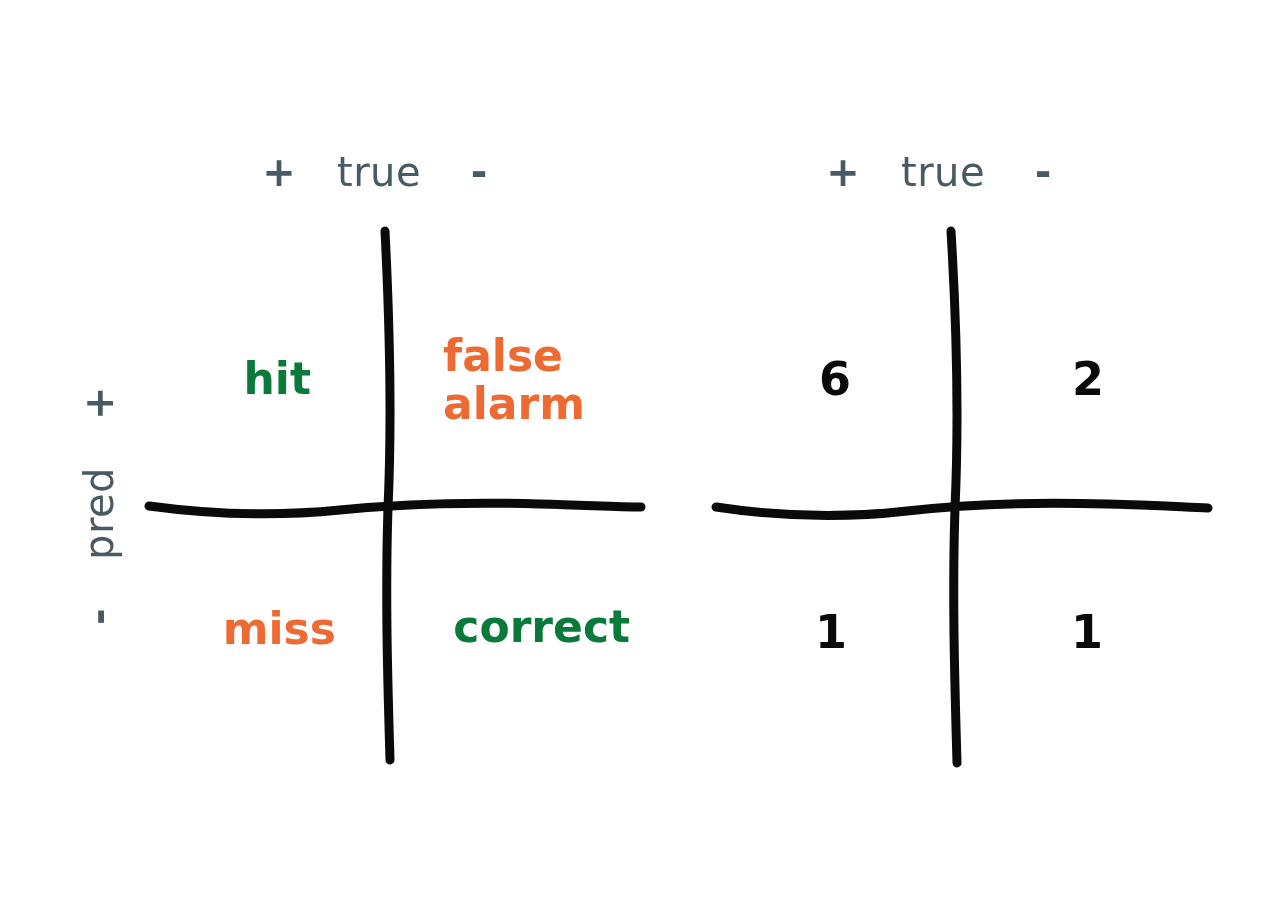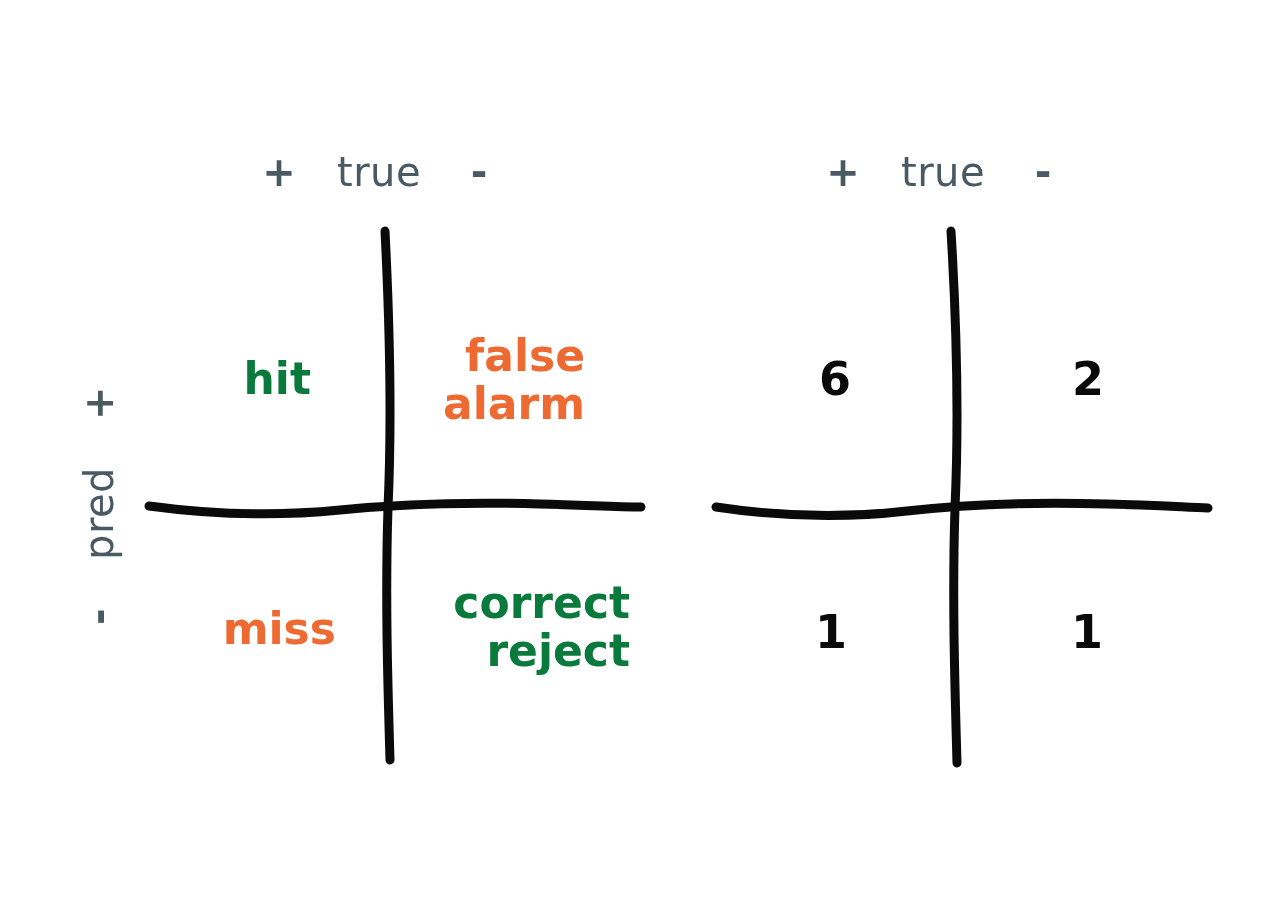--- a/index.html
+++ b/index.html
@@ -71,21 +71,21 @@
     font-weight: 700;
   }
 
   
   .vert-rot {
     transform-origin: 0 0;
     transform: rotate(-90deg);
   }
 
   
-  .align-right { text-align: right; }
+  .align-right { text-align: left; }
 
   
   .anchor-c { transform: translate(-50%, -50%); }
   .anchor-r { transform: translate(-100%, -50%); }
 </style>
 </head>
 <body>
 
 <div id="canvas">
 
@@ -119,21 +119,20 @@
     <span class="line">miss</span>
   </div>
 
   <div class="txt cell-label orange anchor-r align-right" style="left:585px; top:380px;">
     <span class="line">false</span>
     <span class="line">alarm</span>
   </div>
 
   <div class="txt cell-label green anchor-r align-right" style="left:630px; top:627px;">
     <span class="line">correct</span>
-    <span class="line">reject</span>
   </div>
 
   <div class="txt axis-sign anchor-c" style="left:843px; top:172px;">+</div>
 
   <div class="txt axis-title anchor-c" style="left:943px; top:172px;">true</div>
 
   <div class="txt axis-sign anchor-c" style="left:1043px; top:172px;">-</div>
 
   <div class="txt cell-number anchor-c" style="left:835px; top:379px;">6</div>
 

